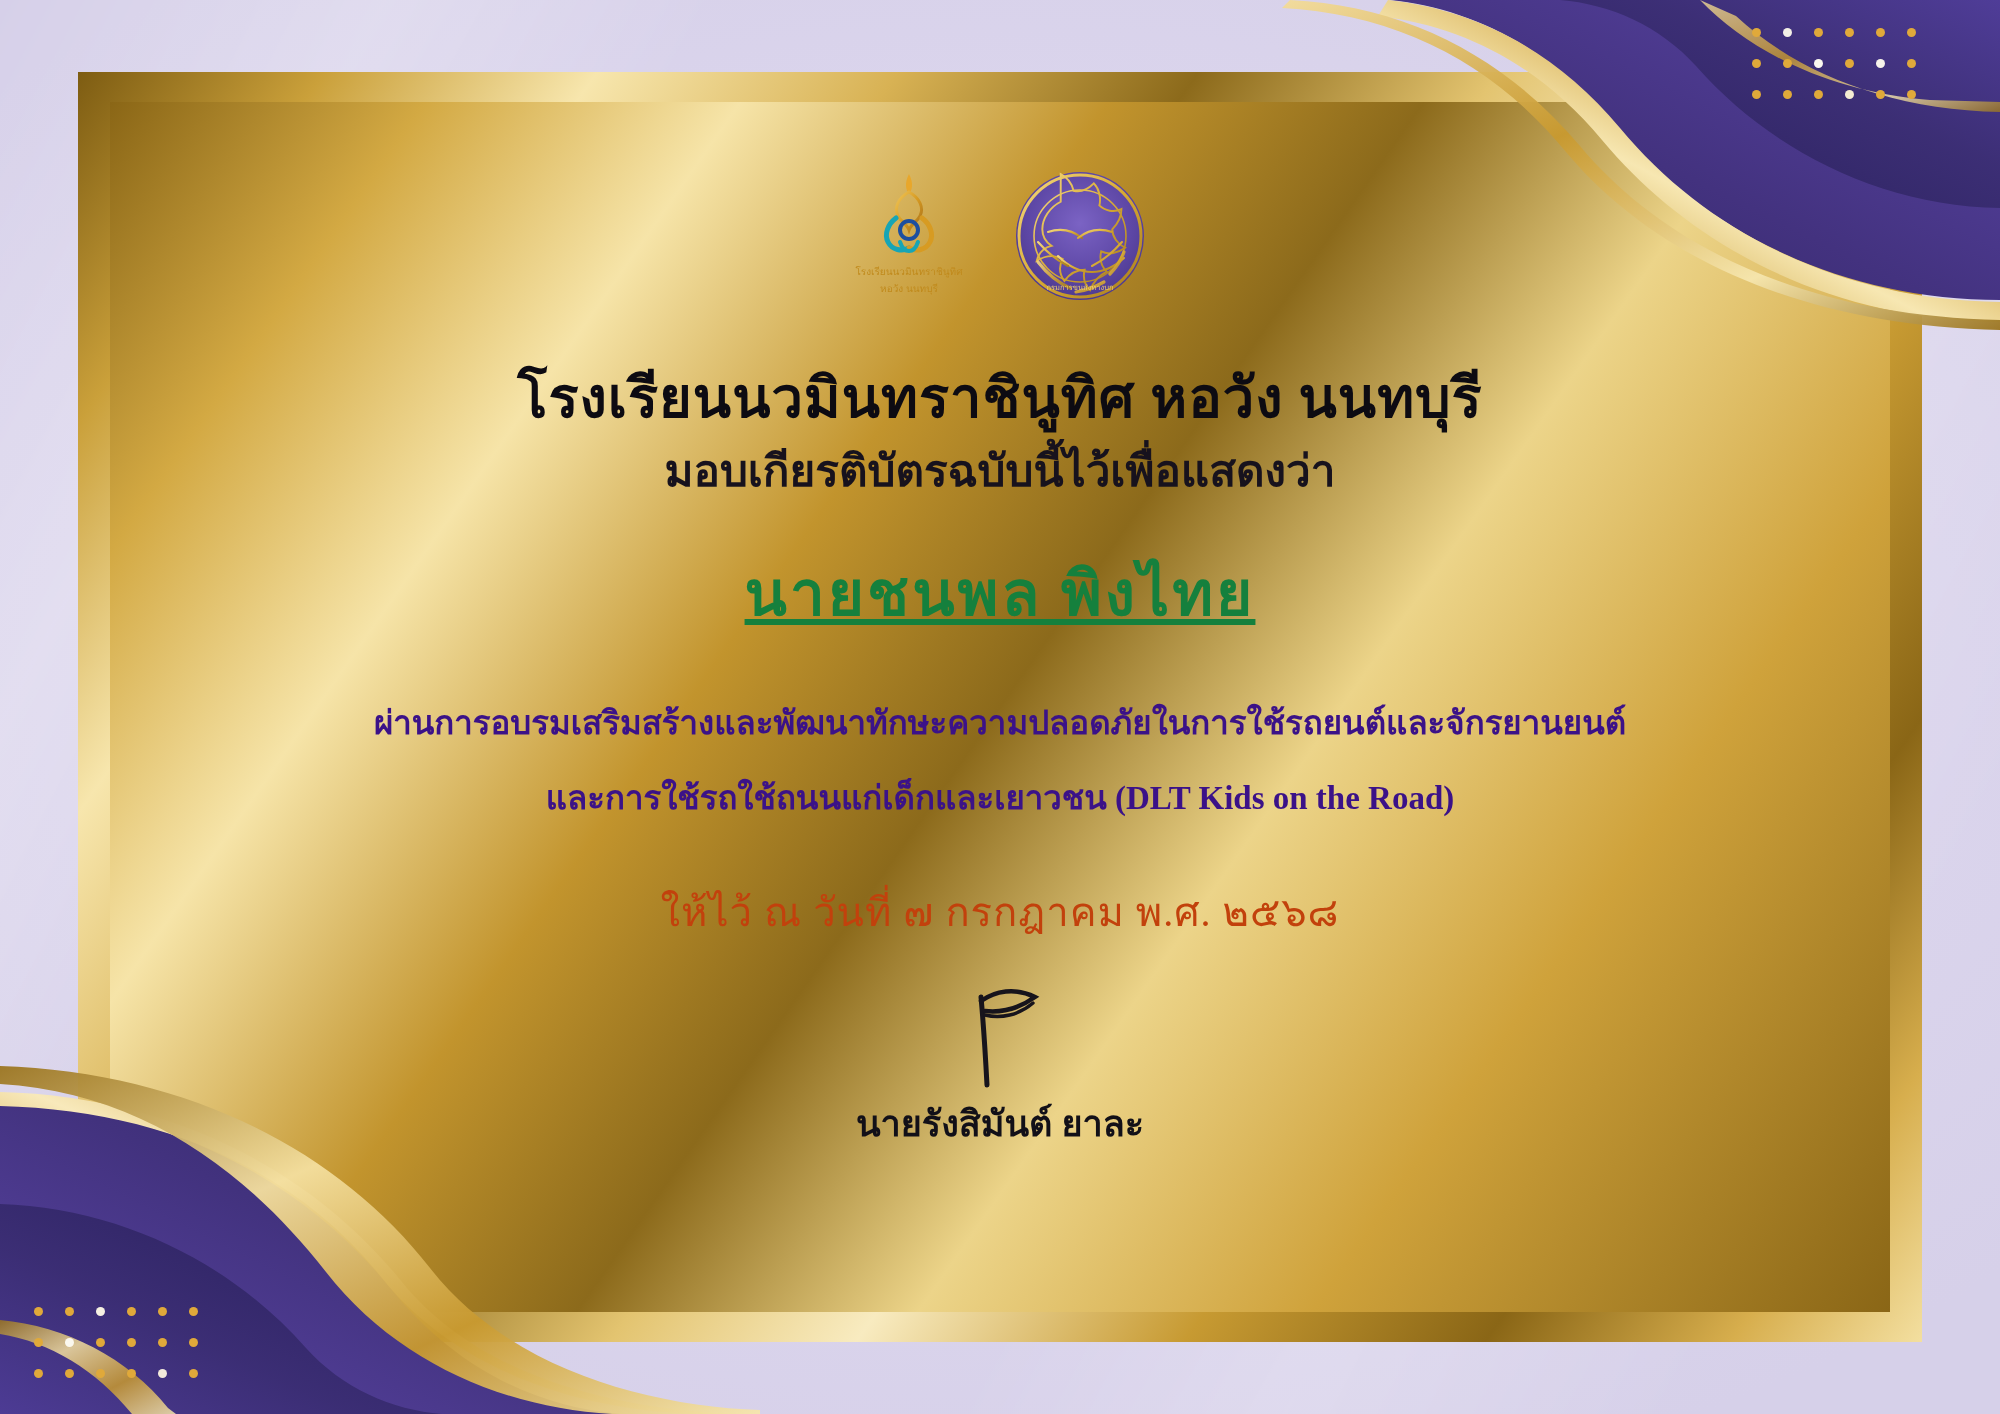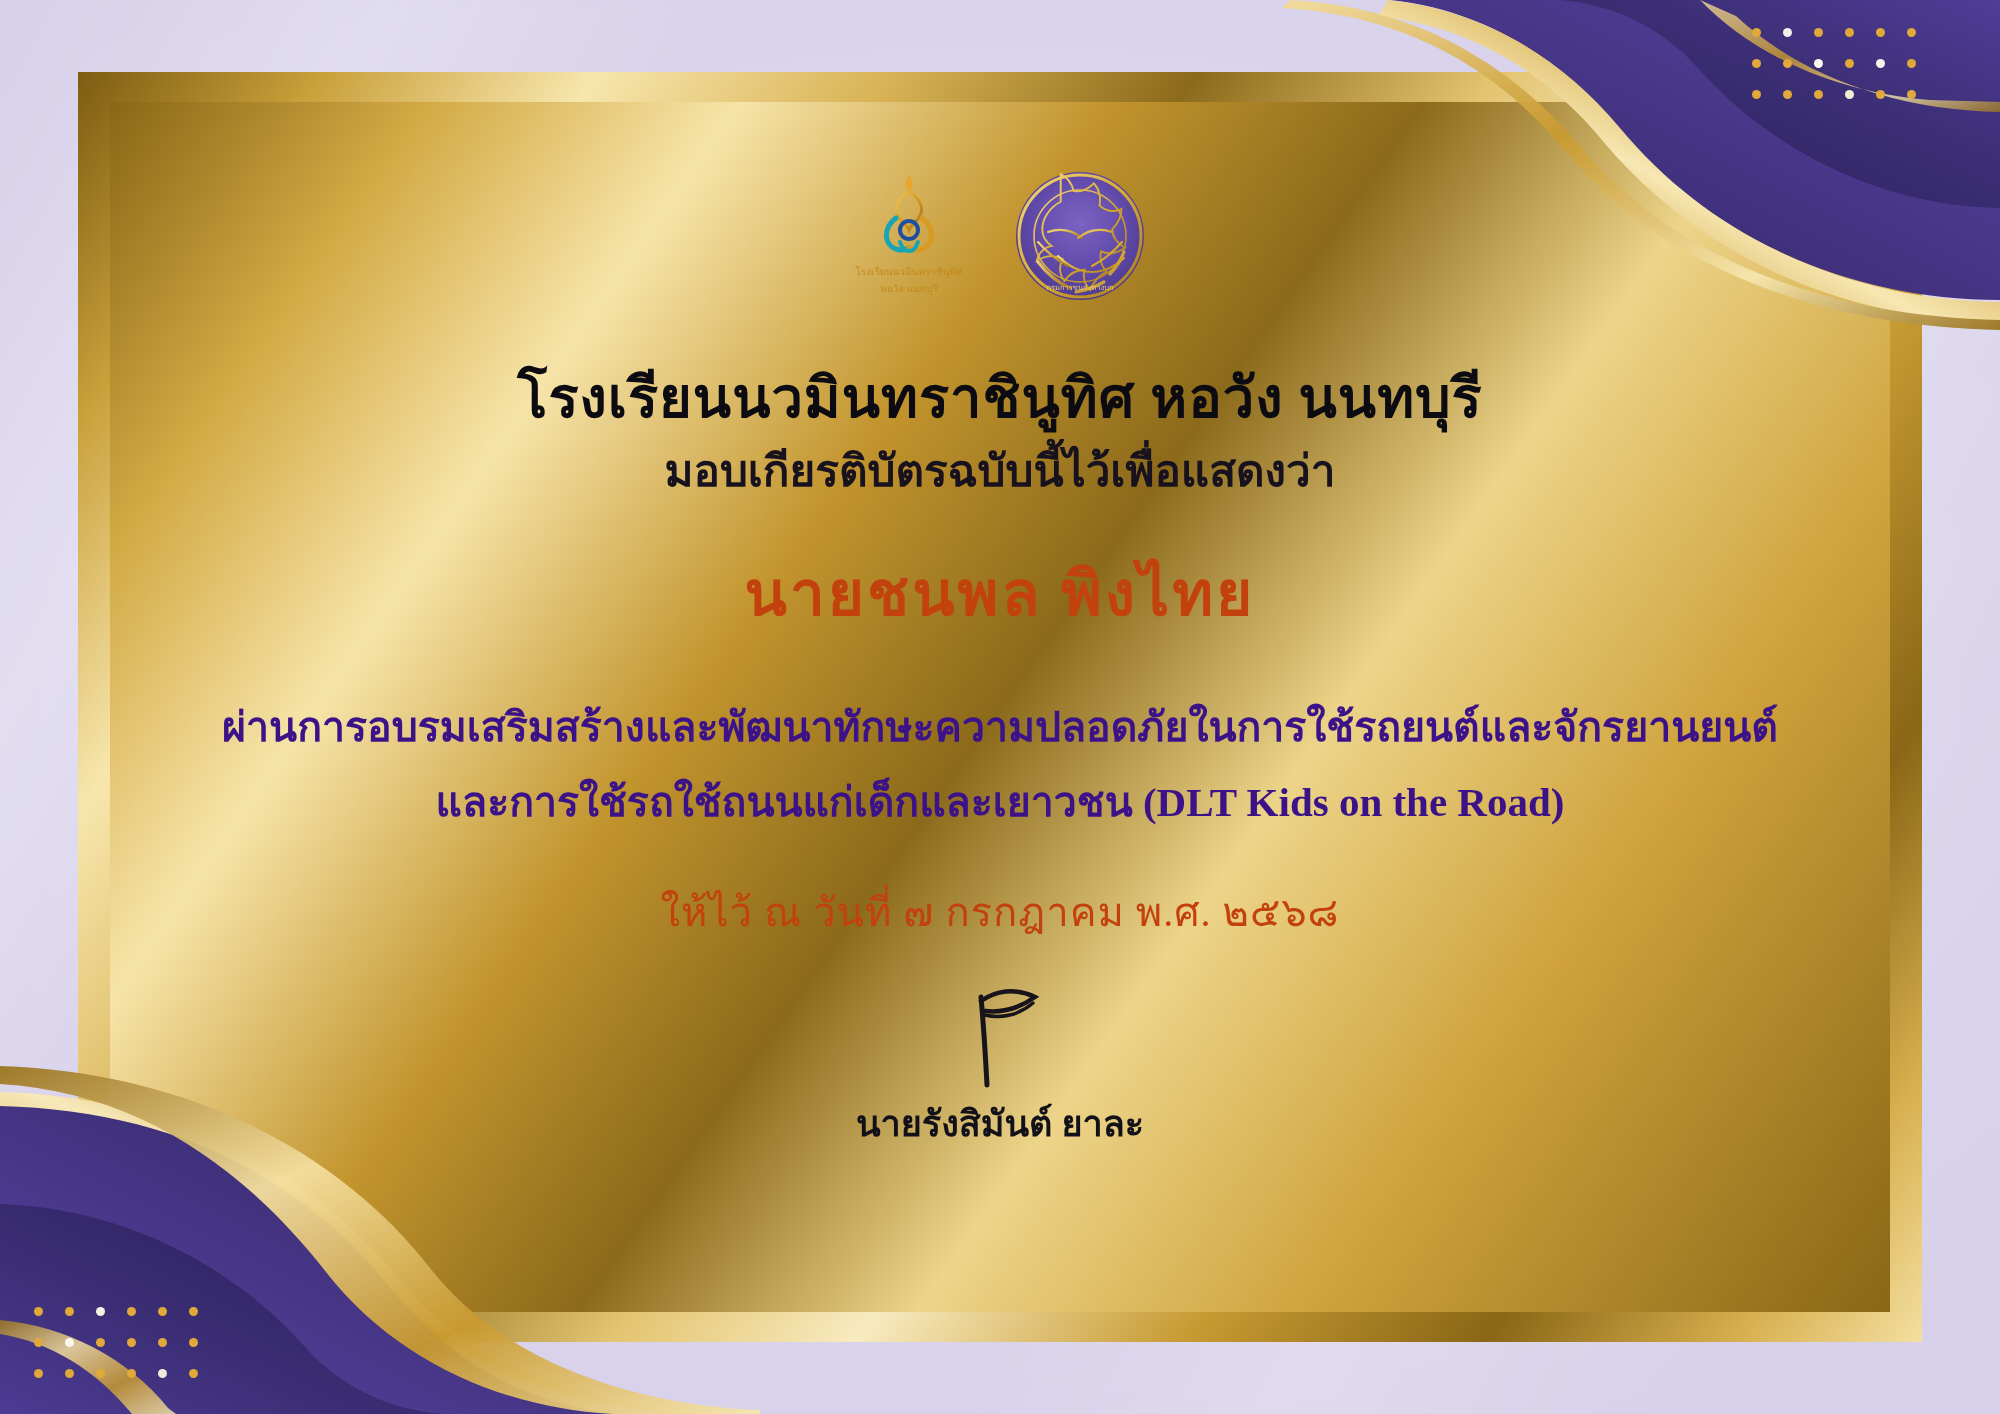--- a/index.html
+++ b/index.html
@@ -112,27 +112,28 @@
     position:absolute; left:0; right:0; top:448px;
     font-size: 44px;
     font-weight: 700;
     color: #17121d;
     line-height: 1.1;
   }
   .recipient {
     position:absolute; left:0; right:0; top:560px;
     font-size: 62px;
     font-weight: 700;
-    color: #c2410c;
+    color: #15803d;
     letter-spacing: 3px;
     line-height: 1.1;
+    text-decoration: underline;
   }
   .body-line {
     position:absolute; left:0; right:0;
-    font-size: 41px;
+    font-size: 33px;
     font-weight: 700;
     color: #3b1288;
     line-height: 1.12;
     white-space: nowrap;
   }
   .body-line.l1 { top: 705px; }
   .body-line.l2 { top: 780px; }
   .date-line {
     position:absolute; left:0; right:0; top: 880px;
     font-size: 40px;

